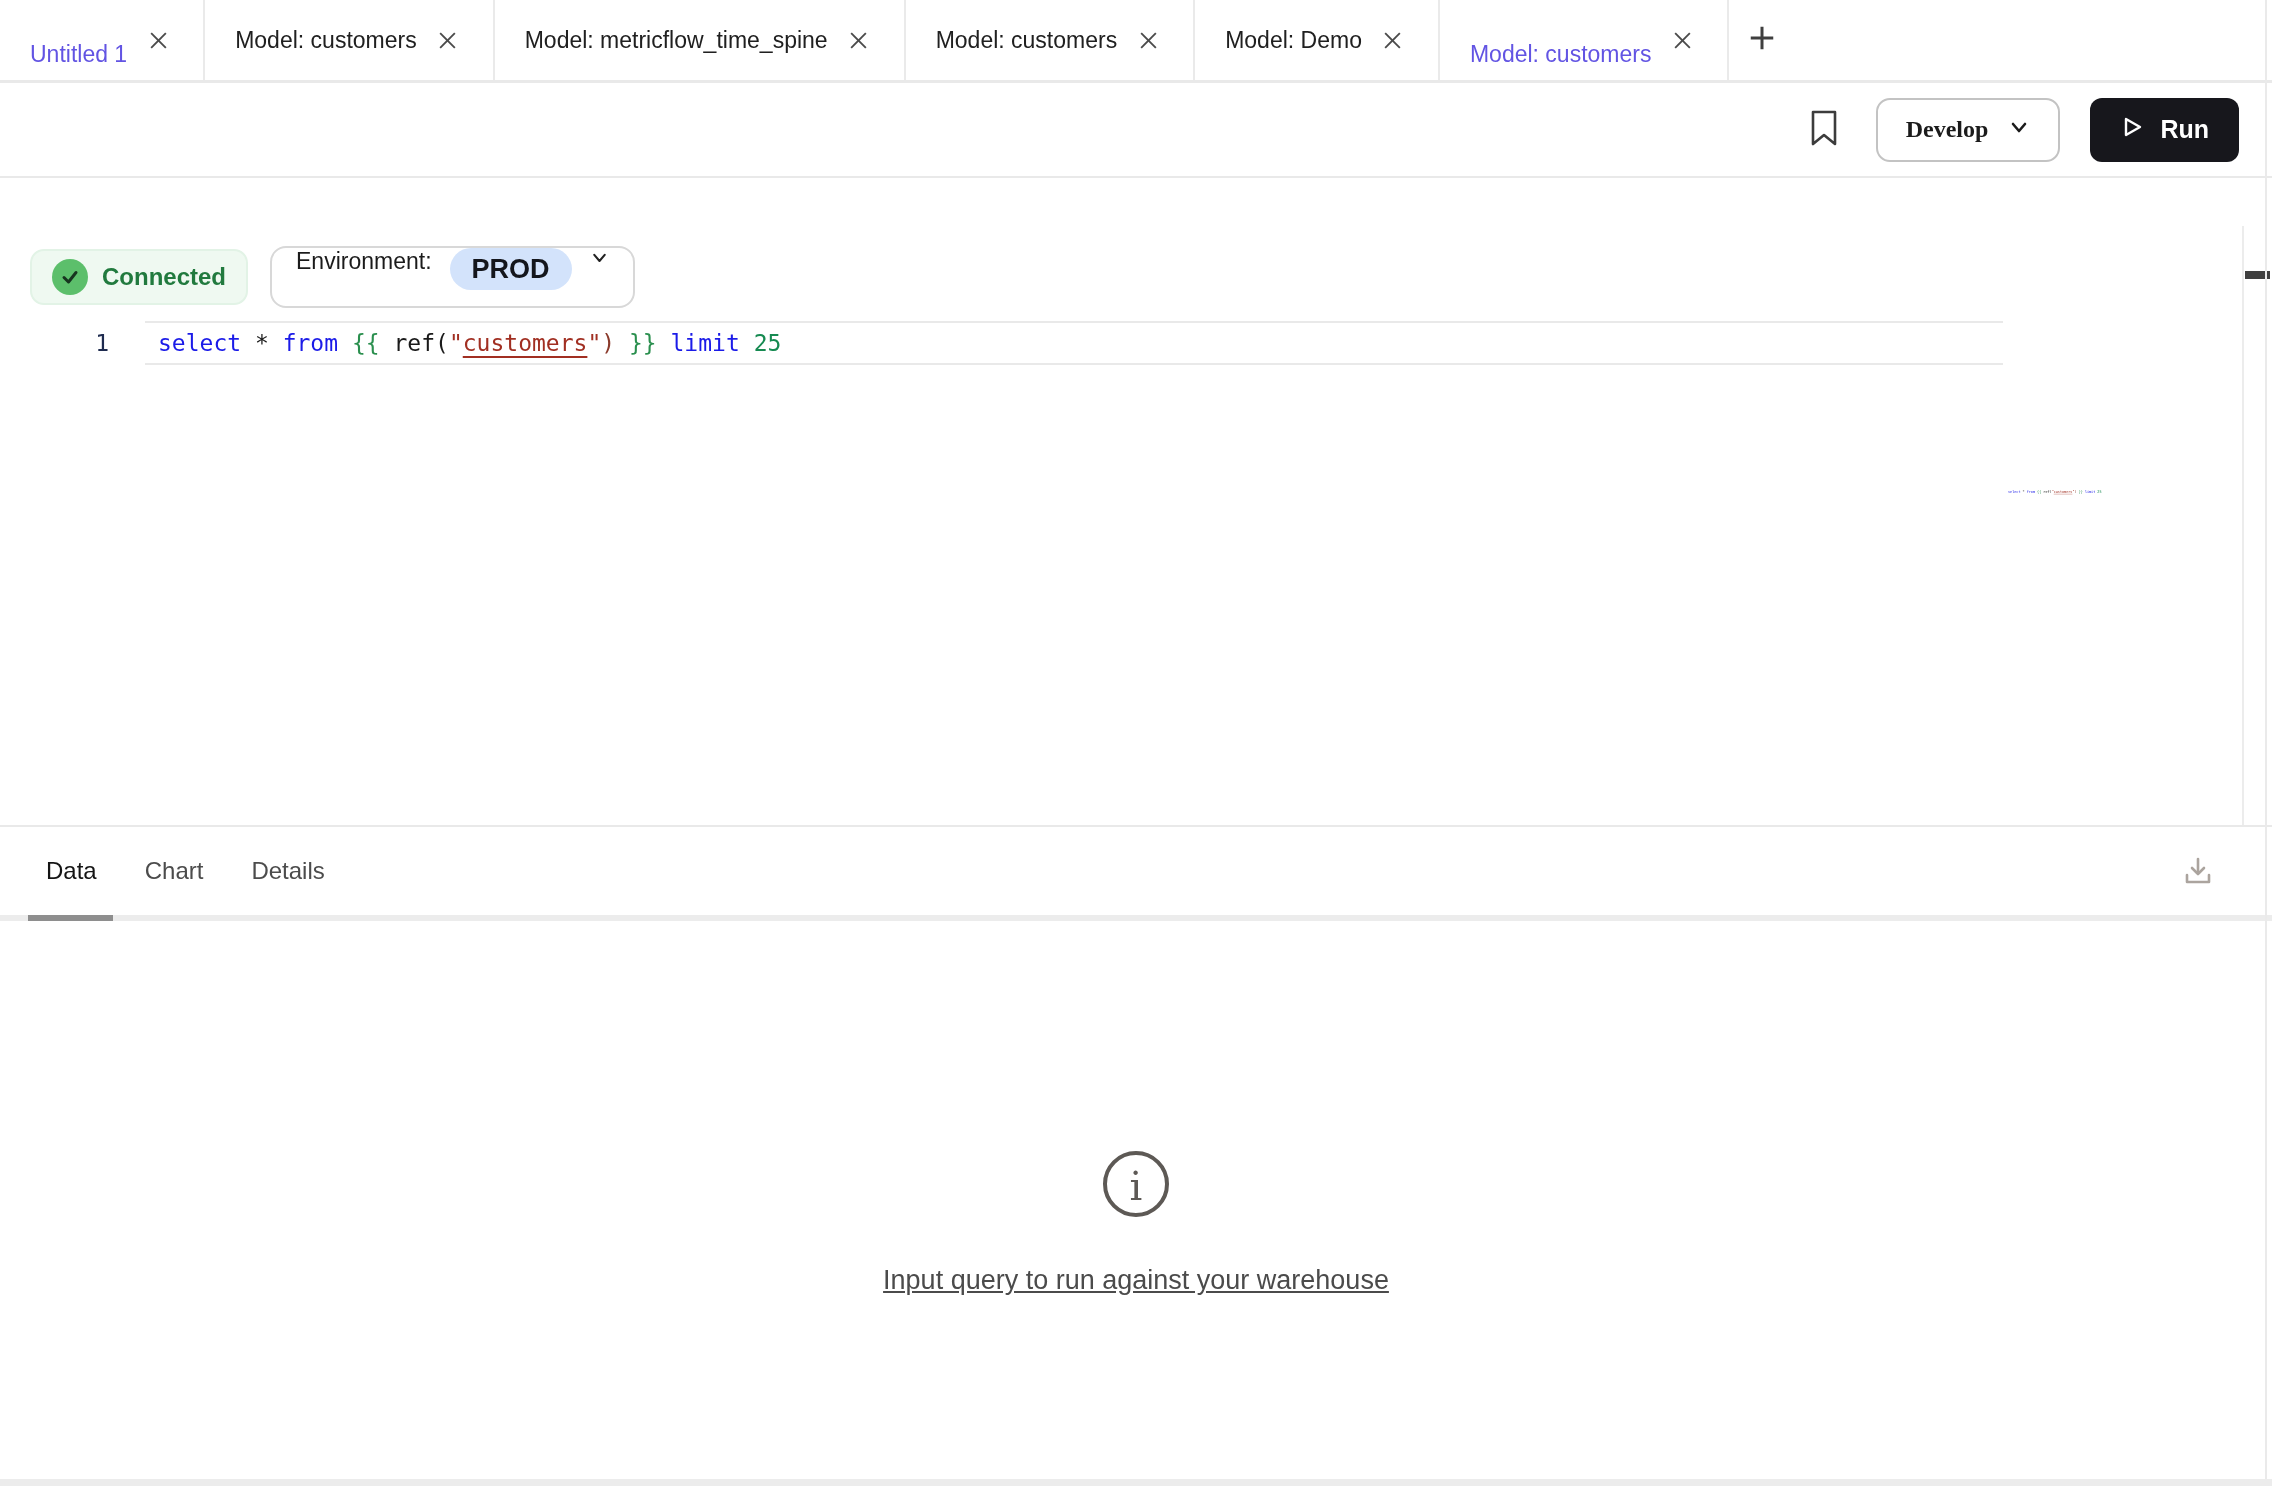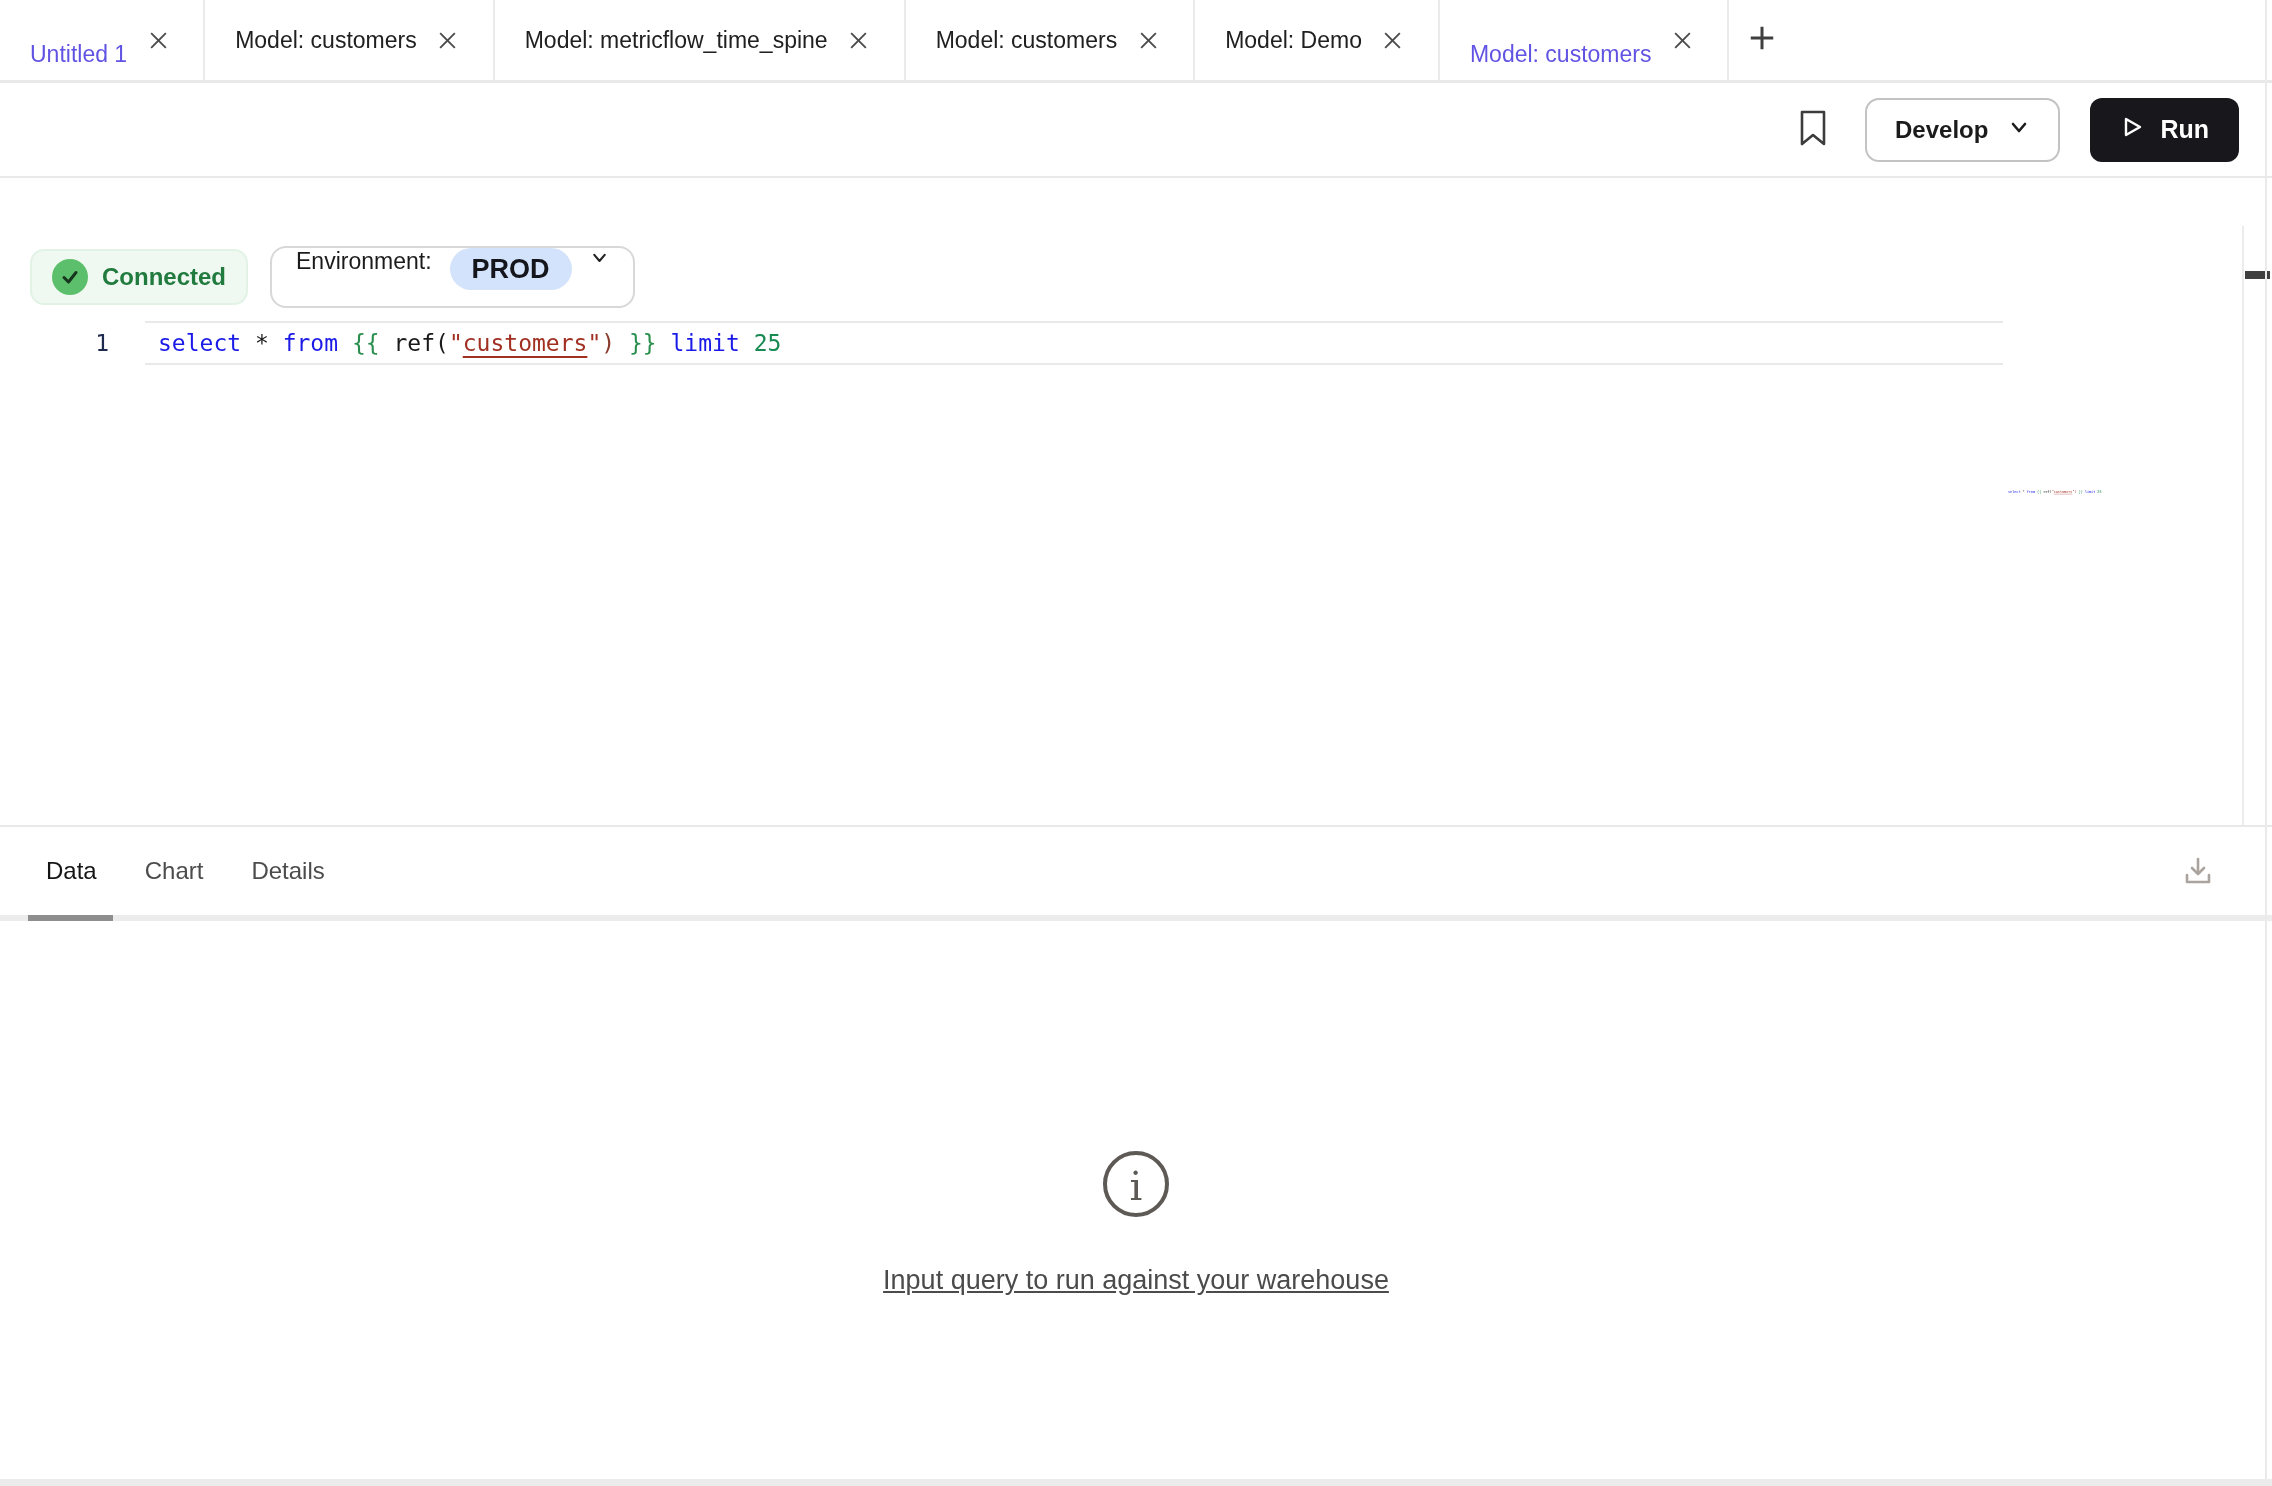--- a/index.html
+++ b/index.html
@@ -18,21 +18,21 @@
   .tab-add { width: 66px; display: flex; align-items: center; justify-content: center; cursor: pointer; }
   .tab-add svg { width: 30px; height: 30px; stroke: #3f3f3f; stroke-width: 2.4; }
 
   
   .toolbar { height: 95px; display: flex; align-items: center; justify-content: flex-end;
     gap: 30px; padding-right: 33px; border-bottom: 2px solid #e9e9e9; background: #fff; }
   .bookmark-btn { width: 44px; height: 44px; display: flex; align-items: center; justify-content: center; cursor: pointer; }
   .bookmark-btn svg { width: 30px; height: 36px; fill: none; stroke: #3c3c3c; stroke-width: 2.6; stroke-linejoin: round; }
   .develop-btn { height: 64px; padding: 0 28px; border: 2px solid #c3c3c3; border-radius: 14px;
     background: #fff; display: flex; align-items: center; gap: 20px; font-size: 24px; font-weight: 600;
-    color: #1b1b1b; cursor: pointer; font-family: Liberation Sans, sans-serif; }
+    color: #1b1b1b; cursor: pointer; font-family: Liberation Serif, serif; }
   .develop-btn svg { width: 22px; height: 22px; fill: none; stroke: #1b1b1b; stroke-width: 2.6;
     stroke-linecap: round; stroke-linejoin: round; }
   .run-btn { height: 64px; padding: 0 30px; border: none; border-radius: 12px; background: #17171c;
     color: #fff; display: flex; align-items: center; gap: 16px; font-size: 25px; font-weight: 600;
     cursor: pointer; font-family: inherit; }
   .run-btn svg { width: 24px; height: 24px; fill: none; stroke: #fff; stroke-width: 2.4; stroke-linejoin: round; }
 
   
   .editor { height: 599px; position: relative; background: #fff; }
   .statusbar { display: flex; align-items: center; gap: 22px; padding: 20px 0 0 30px; margin-top: 48px; }

